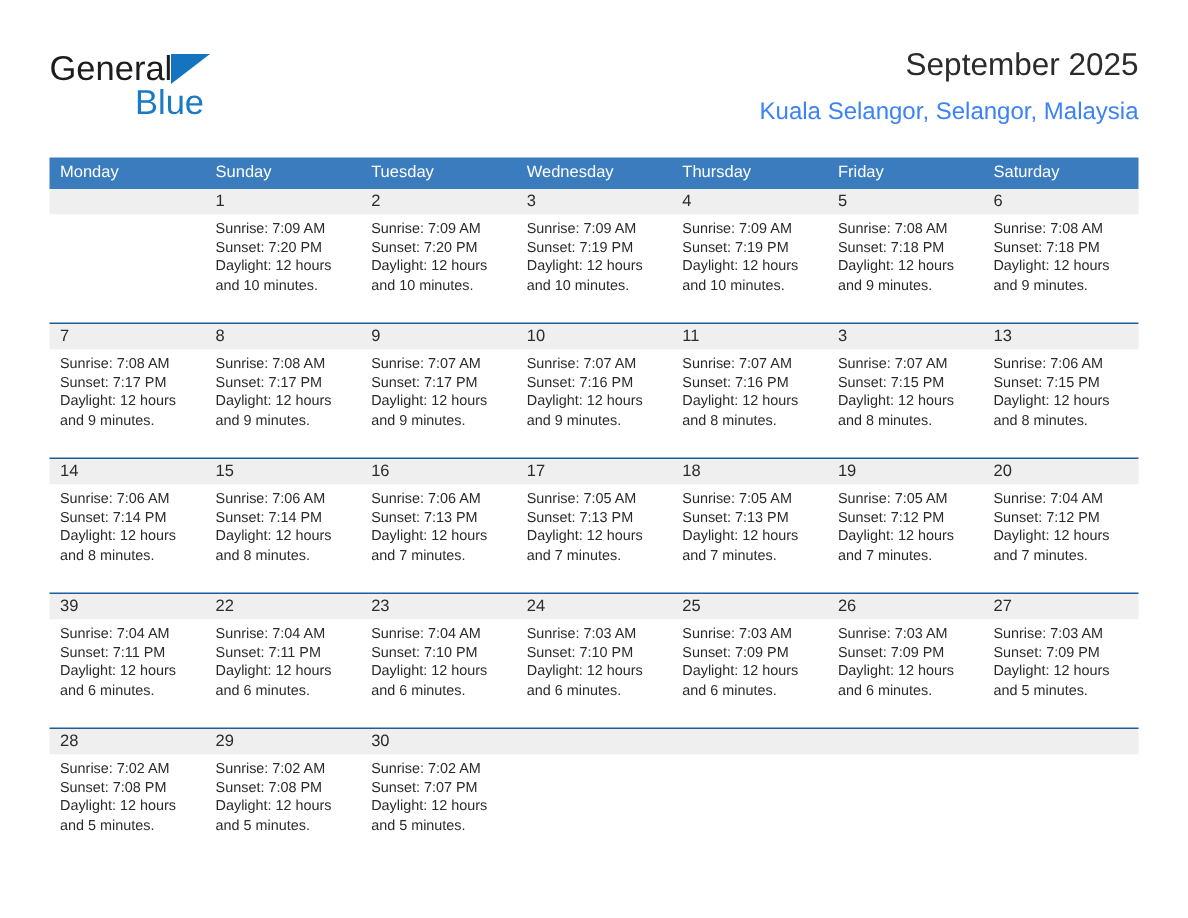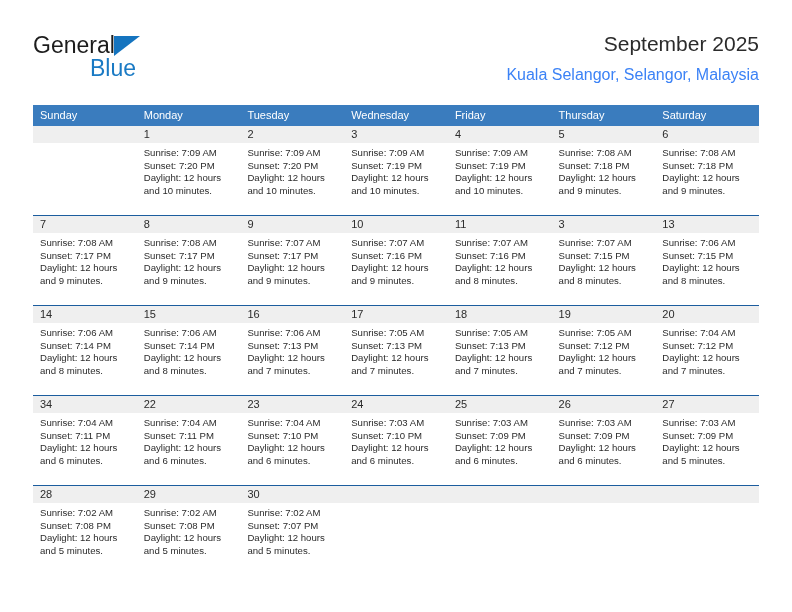--- a/index.html
+++ b/index.html
@@ -163,26 +163,26 @@
 
     <div class="titles">
       <h1 class="cal-title">September 2025</h1>
       <p class="cal-subtitle">Kuala Selangor, Selangor, Malaysia</p>
     </div>
 
   </div>
 
   <div class="calendar">
     <div class="weekday-row" id="weekday-row">
+        <div class="weekday">Monday</div>
         <div class="weekday">Sunday</div>
-        <div class="weekday">Monday</div>
         <div class="weekday">Tuesday</div>
         <div class="weekday">Wednesday</div>
+        <div class="weekday">Thursday</div>
         <div class="weekday">Friday</div>
-        <div class="weekday">Thursday</div>
         <div class="weekday">Saturday</div>
       </div>
     <div id="weeks-container">
         <div class="week">
           <div class="daynum-band">
             <div class="daynum"></div>
             <div class="daynum">1</div>
             <div class="daynum">2</div>
             <div class="daynum">3</div>
             <div class="daynum">4</div>
@@ -318,21 +318,21 @@
             </div>
             <div class="detail">
               <div class="line">Sunrise: 7:04 AM</div>
               <div class="line">Sunset: 7:12 PM</div>
               <div class="daylight">Daylight: 12 hours and 7 minutes.</div>
             </div>
           </div>
         </div>
         <div class="week">
           <div class="daynum-band">
-            <div class="daynum">34</div>
+            <div class="daynum">39</div>
             <div class="daynum">22</div>
             <div class="daynum">23</div>
             <div class="daynum">24</div>
             <div class="daynum">25</div>
             <div class="daynum">26</div>
             <div class="daynum">27</div>
           </div>
           <div class="detail-band">
             <div class="detail">
               <div class="line">Sunrise: 7:04 AM</div>

